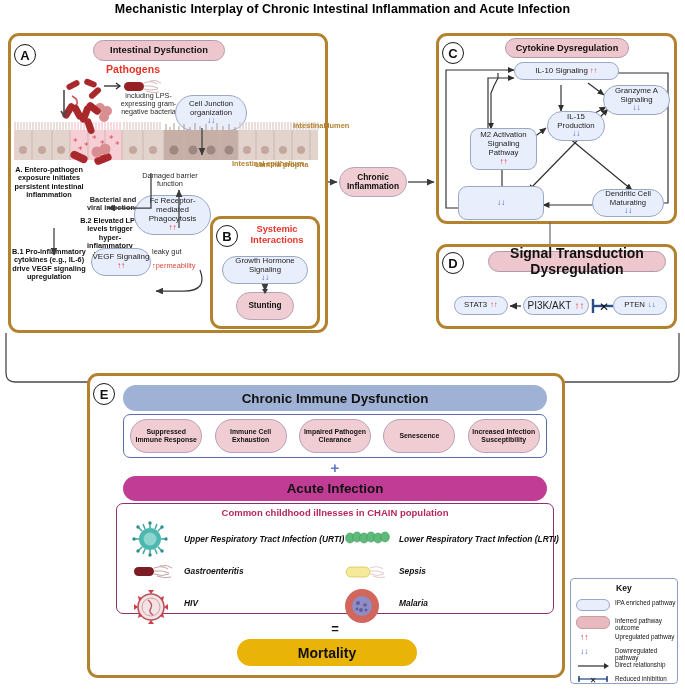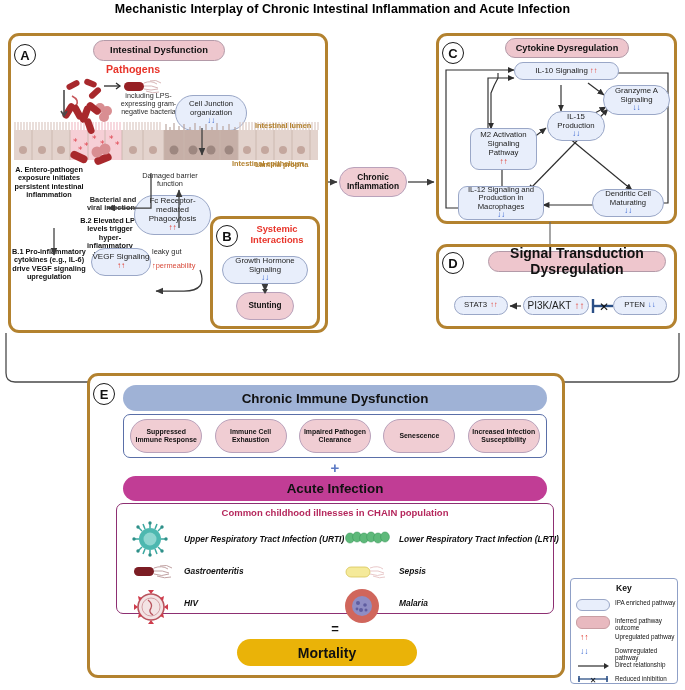--- a/index.html
+++ b/index.html
@@ -263,21 +263,21 @@
     <rect x="22" y="2" width="16" height="7" rx="3.5" transform="rotate(38 30 5)"></rect>
     <rect x="18" y="20" width="16" height="7" rx="3.5" transform="rotate(70 26 23)"></rect>
     <rect x="6" y="50" width="18" height="8" rx="4" transform="rotate(24 15 54)"></rect>
     <rect x="30" y="52" width="18" height="8" rx="4" transform="rotate(-22 39 56)"></rect>
   </g>
   <circle cx="40" cy="14" r="5" fill="#d98e92"></circle>
   <circle cx="33" cy="49" r="5.5" fill="#d98e92"></circle>
   <circle cx="41" cy="46" r="5.5" fill="#d98e92"></circle>
 </svg>
 
-<div class="stxt gold-lbl" style="left:255px;top:122px;font-size:7.4px;">Intestinal lumen</div>
+<div class="stxt gold-lbl" style="left:255px;top:122px;font-size:7.4px;padding-left:38px;">Intestinal lumen</div>
 <div class="stxt gold-lbl" style="left:232px;top:160px;font-size:7.4px;">Intestinal epithelium</div>
 <div class="stxt gold-lbl" style="left:255px;top:161px;font-size:7.4px;">Lamina propria</div>
 
 <div class="stxt" style="left:132px;top:172px;width:76px;font-size:7.4px;color:#2a2a2a;text-align:center;">Damaged barrier function</div>
 <div class="stxt" style="left:83px;top:196px;width:60px;font-size:7.4px;color:#2a2a2a;text-align:center;font-weight:bold;">Bacterial and viral infections</div>
 
 <div class="stxt" style="left:12px;top:166px;width:74px;font-size:7.3px;color:#111;font-weight:bold;text-align:center;">A. Entero-pathogen exposure initiates persistent intestinal inflammation</div>
 <div class="stxt" style="left:80px;top:217px;width:60px;font-size:7.3px;color:#111;font-weight:bold;text-align:center;">B.2 Elevated LPS levels trigger hyper-inflammatory response</div>
 <div class="stxt" style="left:11px;top:248px;width:76px;font-size:7.3px;color:#111;font-weight:bold;text-align:center;">B.1 Pro-inflammatory cytokines (e.g., IL-6) drive VEGF signaling upregulation</div>
 
@@ -389,21 +389,20 @@
   <span>IL-15 Production</span>
   <span class="dn" style="font-size:8px;">↓↓</span>
 </div>
 
 <div class="pill pill-blue" style="left:470px;top:128px;width:67px;height:42px;font-size:7.8px;flex-direction:column;border-radius:9px;">
   <span style="padding:0 3px;">M2 Activation Signaling Pathway</span>
   <span class="up" style="font-size:8px;">↑↑</span>
 </div>
 
 <div class="pill pill-blue" style="left:458px;top:186px;width:86px;height:34px;font-size:7.7px;flex-direction:column;border-radius:9px;">
-  <span style="padding:0 3px;">IL-12 Signaling and Production in Macrophages</span>
   <span class="dn" style="font-size:8px;">↓↓</span>
 </div>
 
 <div class="pill pill-blue" style="left:592px;top:189px;width:72px;height:28px;font-size:7.7px;flex-direction:column;">
   <span style="padding:0 2px;">Dendritic Cell Maturating</span>
   <span class="dn" style="font-size:8px;">↓↓</span>
 </div>
 
 <svg class="abs nd" style="left:545px;top:222px;width:20px;height:24px;">
   <path d="M5,0 L5,22" stroke="#6a6a6a" stroke-width="1.2" fill="none"></path>

